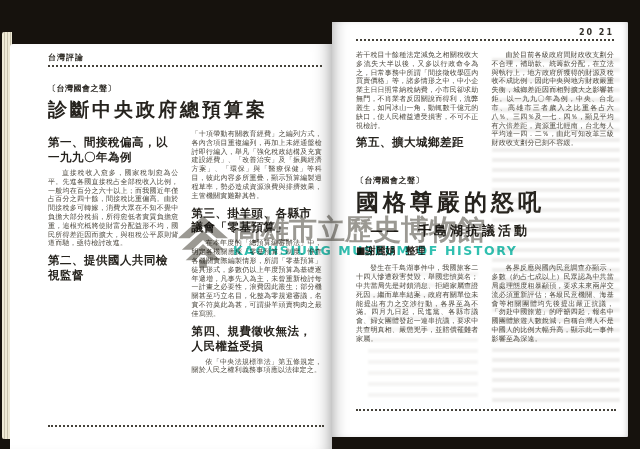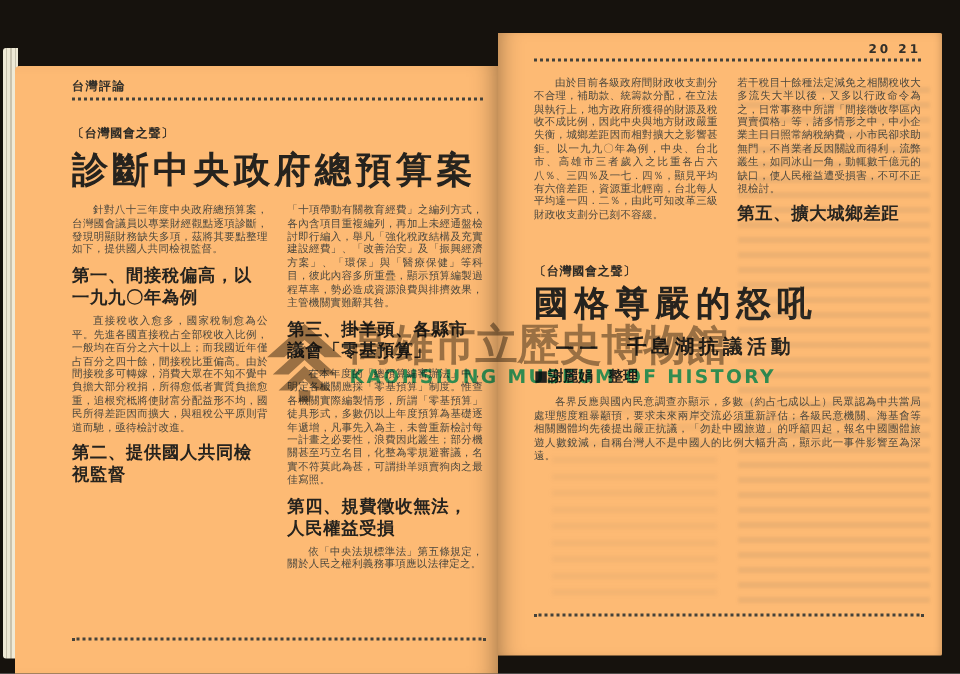--- a/index.html
+++ b/index.html
@@ -9,35 +9,35 @@
     position:relative;
     overflow:hidden;
     font-family:"DejaVu Sans","Liberation Sans",sans-serif;
   }
   .book { position:absolute; left:10px; top:22px; width:618px; height:415px; display:flex; }
   .page-stack {
     position:absolute; left:2px; top:32px; bottom:10px; width:10px;
     background:repeating-linear-gradient(90deg,#efead6 0 2px,#c9c3ae 2px 3px);
     border-radius:2px 0 0 2px;
   }
-  .page { background:#fdba74; position:relative; }
+  .page { background:#ffffff; position:relative; }
   .page.left  { width:322px; margin-top:22px; height:407px; border-radius:3px 0 0 1px;
                 box-shadow:inset -14px 0 18px -14px rgba(0,0,0,.45); }
   .page.right { width:296px; height:415px; border-radius:0 1px 1px 0;
                 box-shadow:inset 12px 0 16px -12px rgba(0,0,0,.40), inset -4px 0 6px -4px rgba(0,0,0,.25); }
   .spine-notch { position:absolute; left:318px; top:0; width:16px; height:16px; background:#16120d; }
 
   
   .hdr { font-size:8px; font-weight:bold; color:#33302a; letter-spacing:1px; }
   .folio { font-size:8px; font-weight:bold; color:#33302a; letter-spacing:2px; text-align:right; }
   .dots { height:0; border-bottom:2px dotted #45423a; margin-top:2px; }
   .kicker { display:inline-block; font-size:8px; font-weight:bold; color:#2e2b26; letter-spacing:.5px; }
   .title1 {
     font-family:"DejaVu Serif","Liberation Serif",serif;
-    font-size:24px; font-weight:bold; color:#26231e; letter-spacing:3px; margin-top:2px;
+    font-size:19px; font-weight:bold; color:#26231e; letter-spacing:3px; margin-top:2px;
   }
   .title2 {
     font-family:"DejaVu Serif","Liberation Serif",serif;
     font-size:23px; font-weight:bold; color:#26231e; letter-spacing:4px;
   }
   .subtitle2 { font-size:13px; font-weight:bold; color:#26231e; letter-spacing:3px; margin:4px 0 0 14px; }
   .author { font-size:10px; font-weight:bold; color:#26231e; margin-top:4px; }
   .cols { display:flex; gap:13px; margin-top:7px; }
   .col { flex:1; min-width:0; }
   .p {
@@ -85,21 +85,20 @@
       <div class="hdr">台灣評論</div>
       <div class="dots"></div>
 
       <div style="margin-top:9px;">
         <span class="kicker">〔台灣國會之聲〕</span>
         <div class="title1">診斷中央政府總預算案</div>
       </div>
 
       <div class="cols">
         <div class="col">
-          <div class="p">針對八十三年度中央政府總預算案，台灣國會議員以專業財經觀點逐項診斷，發現明顯財務缺失多項，茲將其要點整理如下，提供國人共同檢視監督。</div>
           <div class="h">第一、間接稅偏高，以一九九〇年為例</div>
           <div class="p">直接稅收入愈多，國家稅制愈為公平。先進各國直接稅占全部稅收入比例，一般均在百分之六十以上；而我國近年僅占百分之四十餘，間接稅比重偏高。由於間接稅多可轉嫁，消費大眾在不知不覺中負擔大部分稅捐，所得愈低者實質負擔愈重，追根究柢將使財富分配益形不均，國民所得差距因而擴大，與租稅公平原則背道而馳，亟待檢討改進。</div>
           <div class="h">第二、提供國人共同檢視監督</div>
         </div>
         <div class="col">
           <div class="p" style="text-indent:0;">「十項帶動有關教育經費」之編列方式，各內含項目重複編列，再加上未經通盤檢討即行編入，舉凡「強化稅政結構及充實建設經費」、「改善治安」及「振興經濟方案」、「環保」與「醫療保健」等科目，彼此內容多所重疊，顯示預算編製過程草率，勢必造成資源浪費與排擠效果，主管機關實難辭其咎。</div>
           <div class="h">第三、掛羊頭、各縣市議會「零基預算」</div>
           <div class="p">在本年度的「總預算編審辦法」中，明定各機關應採「零基預算」制度。惟查各機關實際編製情形，所謂「零基預算」徒具形式，多數仍以上年度預算為基礎逐年遞增，凡事先入為主，未曾重新檢討每一計畫之必要性，浪費因此叢生；部分機關甚至巧立名目，化整為零規避審議，名實不符莫此為甚，可謂掛羊頭賣狗肉之最佳寫照。</div>
           <div class="h">第四、規費徵收無法，人民權益受損</div>
           <div class="p">依「中央法規標準法」第五條規定，關於人民之權利義務事項應以法律定之。</div>
@@ -112,36 +111,39 @@
 
   <div class="page right">
     <div class="bleed"></div>
     <div class="bleed2"></div>
     <div class="rp-inner">
       <div class="folio">20 21</div>
       <div class="dots"></div>
 
       <div class="cols" style="margin-top:10px;">
         <div class="col">
-          <div class="p">由於目前各級政府間財政收支劃分不合理，補助款、統籌款分配，在立法與執行上，地方政府所獲得的財源及稅收不成比例，因此中央與地方財政嚴重失衡，城鄉差距因而相對擴大之影響甚鉅。以一九九〇年為例，中央、台北市、高雄市三者歲入之比重各占六八％、三四％及一七．四％，顯見平均有六倍差距，資源重北輕南，台北每人平均達一四．二％，由此可知改革三級財政收支劃分已刻不容緩。</div>
+          <div class="p" style="text-indent:0;">若干稅目十餘種法定減免之相關稅收大多流失大半以後，又多以行政命令為之，日常事務中所謂「間接徵收學區內買賣價格」等，諸多情形之中，中小企業主日日照常納稅納費，小市民卻求助無門，不肖業者反因關說而得利，流弊叢生，如同冰山一角，動輒數千億元的缺口，使人民權益遭受損害，不可不正視檢討。</div>
+          <div class="h">第五、擴大城鄉差距</div>
         </div>
         <div class="col">
-          <div class="p" style="text-indent:0;">若干稅目十餘種法定減免之相關稅收大多流失大半以後，又多以行政命令為之，日常事務中所謂「間接徵收學區內買賣價格」等，諸多情形之中，中小企業主日日照常納稅納費，小市民卻求助無門，不肖業者反因關說而得利，流弊叢生，如同冰山一角，動輒數千億元的缺口，使人民權益遭受損害，不可不正視檢討。</div>
-          <div class="h">第五、擴大城鄉差距</div>
+          <div class="p">由於目前各級政府間財政收支劃分不合理，補助款、統籌款分配，在立法與執行上，地方政府所獲得的財源及稅收不成比例，因此中央與地方財政嚴重失衡，城鄉差距因而相對擴大之影響甚鉅。以一九九〇年為例，中央、台北市、高雄市三者歲入之比重各占六八％、三四％及一七．四％，顯見平均有六倍差距，資源重北輕南，台北每人平均達一四．二％，由此可知改革三級財政收支劃分已刻不容緩。</div>
         </div>
       </div>
 
       <div style="margin-top:14px;">
         <span class="kicker">〔台灣國會之聲〕</span>
         <div class="title2">國格尊嚴的怒吼</div>
         <div class="subtitle2">——　千島湖抗議活動</div>
         <div class="author">■謝麗娟　整理</div>
       </div>
 
       <div class="cols" style="margin-top:6px;">
+        <div class="col">
+          <div class="p">發生在千島湖事件中，我國旅客二十四人慘遭殺害焚毀，舉國悲憤莫名；中共當局先是封鎖消息、拒絕家屬查證死因，繼而草率結案，政府有關單位未能提出有力之交涉行動，各界至為不滿。四月九日起，民進黨、各縣市議會、婦女團體發起一連串抗議，要求中共查明真相、嚴懲兇手，並賠償罹難者家屬。</div>
+        </div>
         <div class="col">
           <div class="p">各界反應與國內民意調查亦顯示，多數（約占七成以上）民眾認為中共當局處理態度粗暴顢頇，要求未來兩岸交流必須重新評估；各級民意機關、海基會等相關團體均先後提出嚴正抗議，「勿赴中國旅遊」的呼籲四起，報名中國團體旅遊人數銳減，自稱台灣人不是中國人的比例大幅升高，顯示此一事件影響至為深遠。</div>
         </div>
       </div>
 
       <div class="rule-bottom" style="left:24px; right:12px; bottom:26px; position:absolute;"></div>
     </div>
   </div>
 </div>
 

